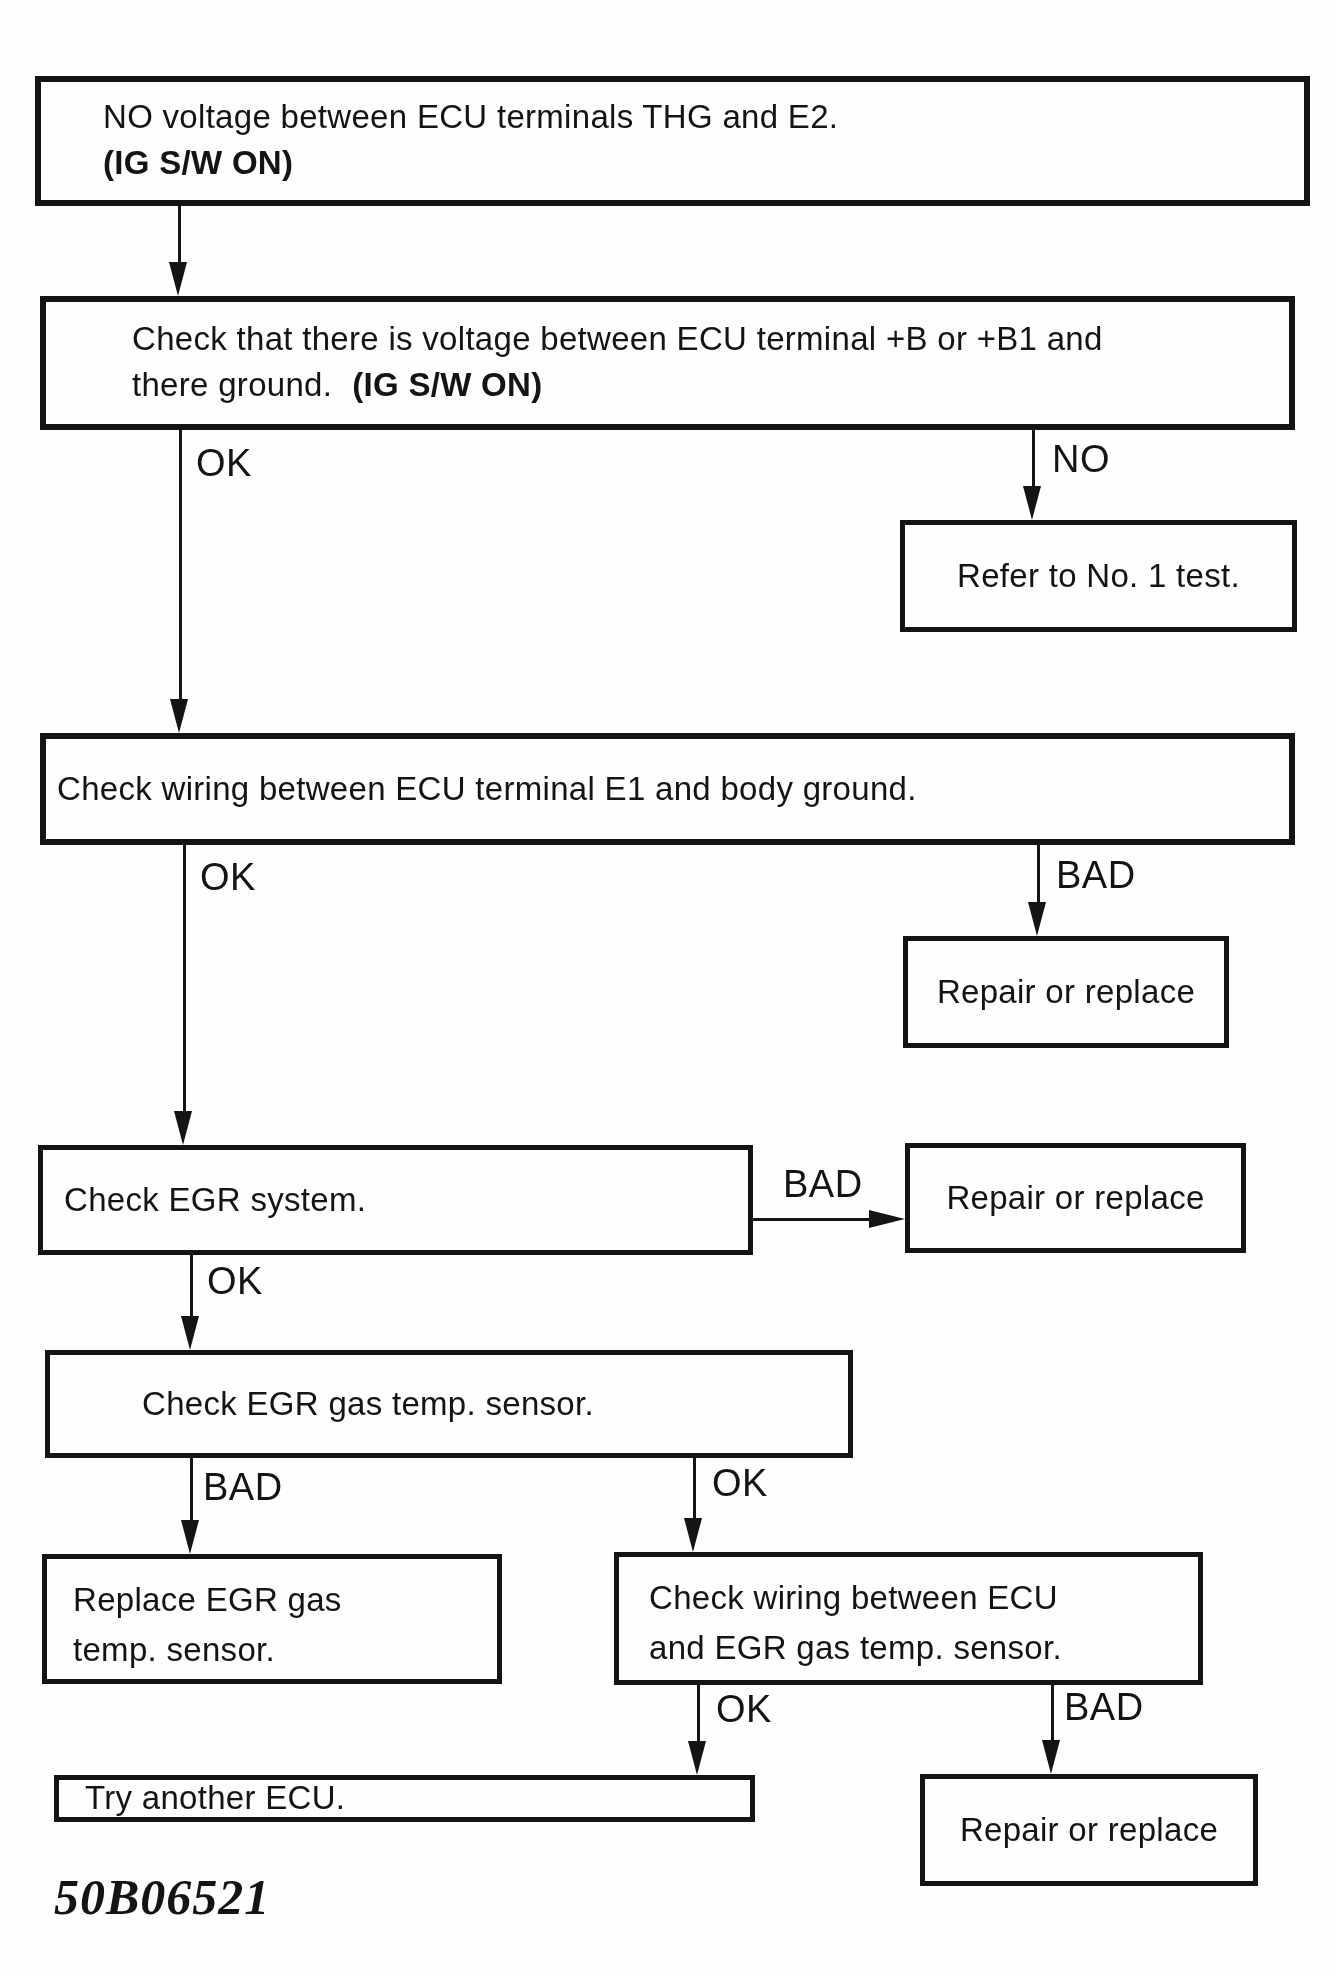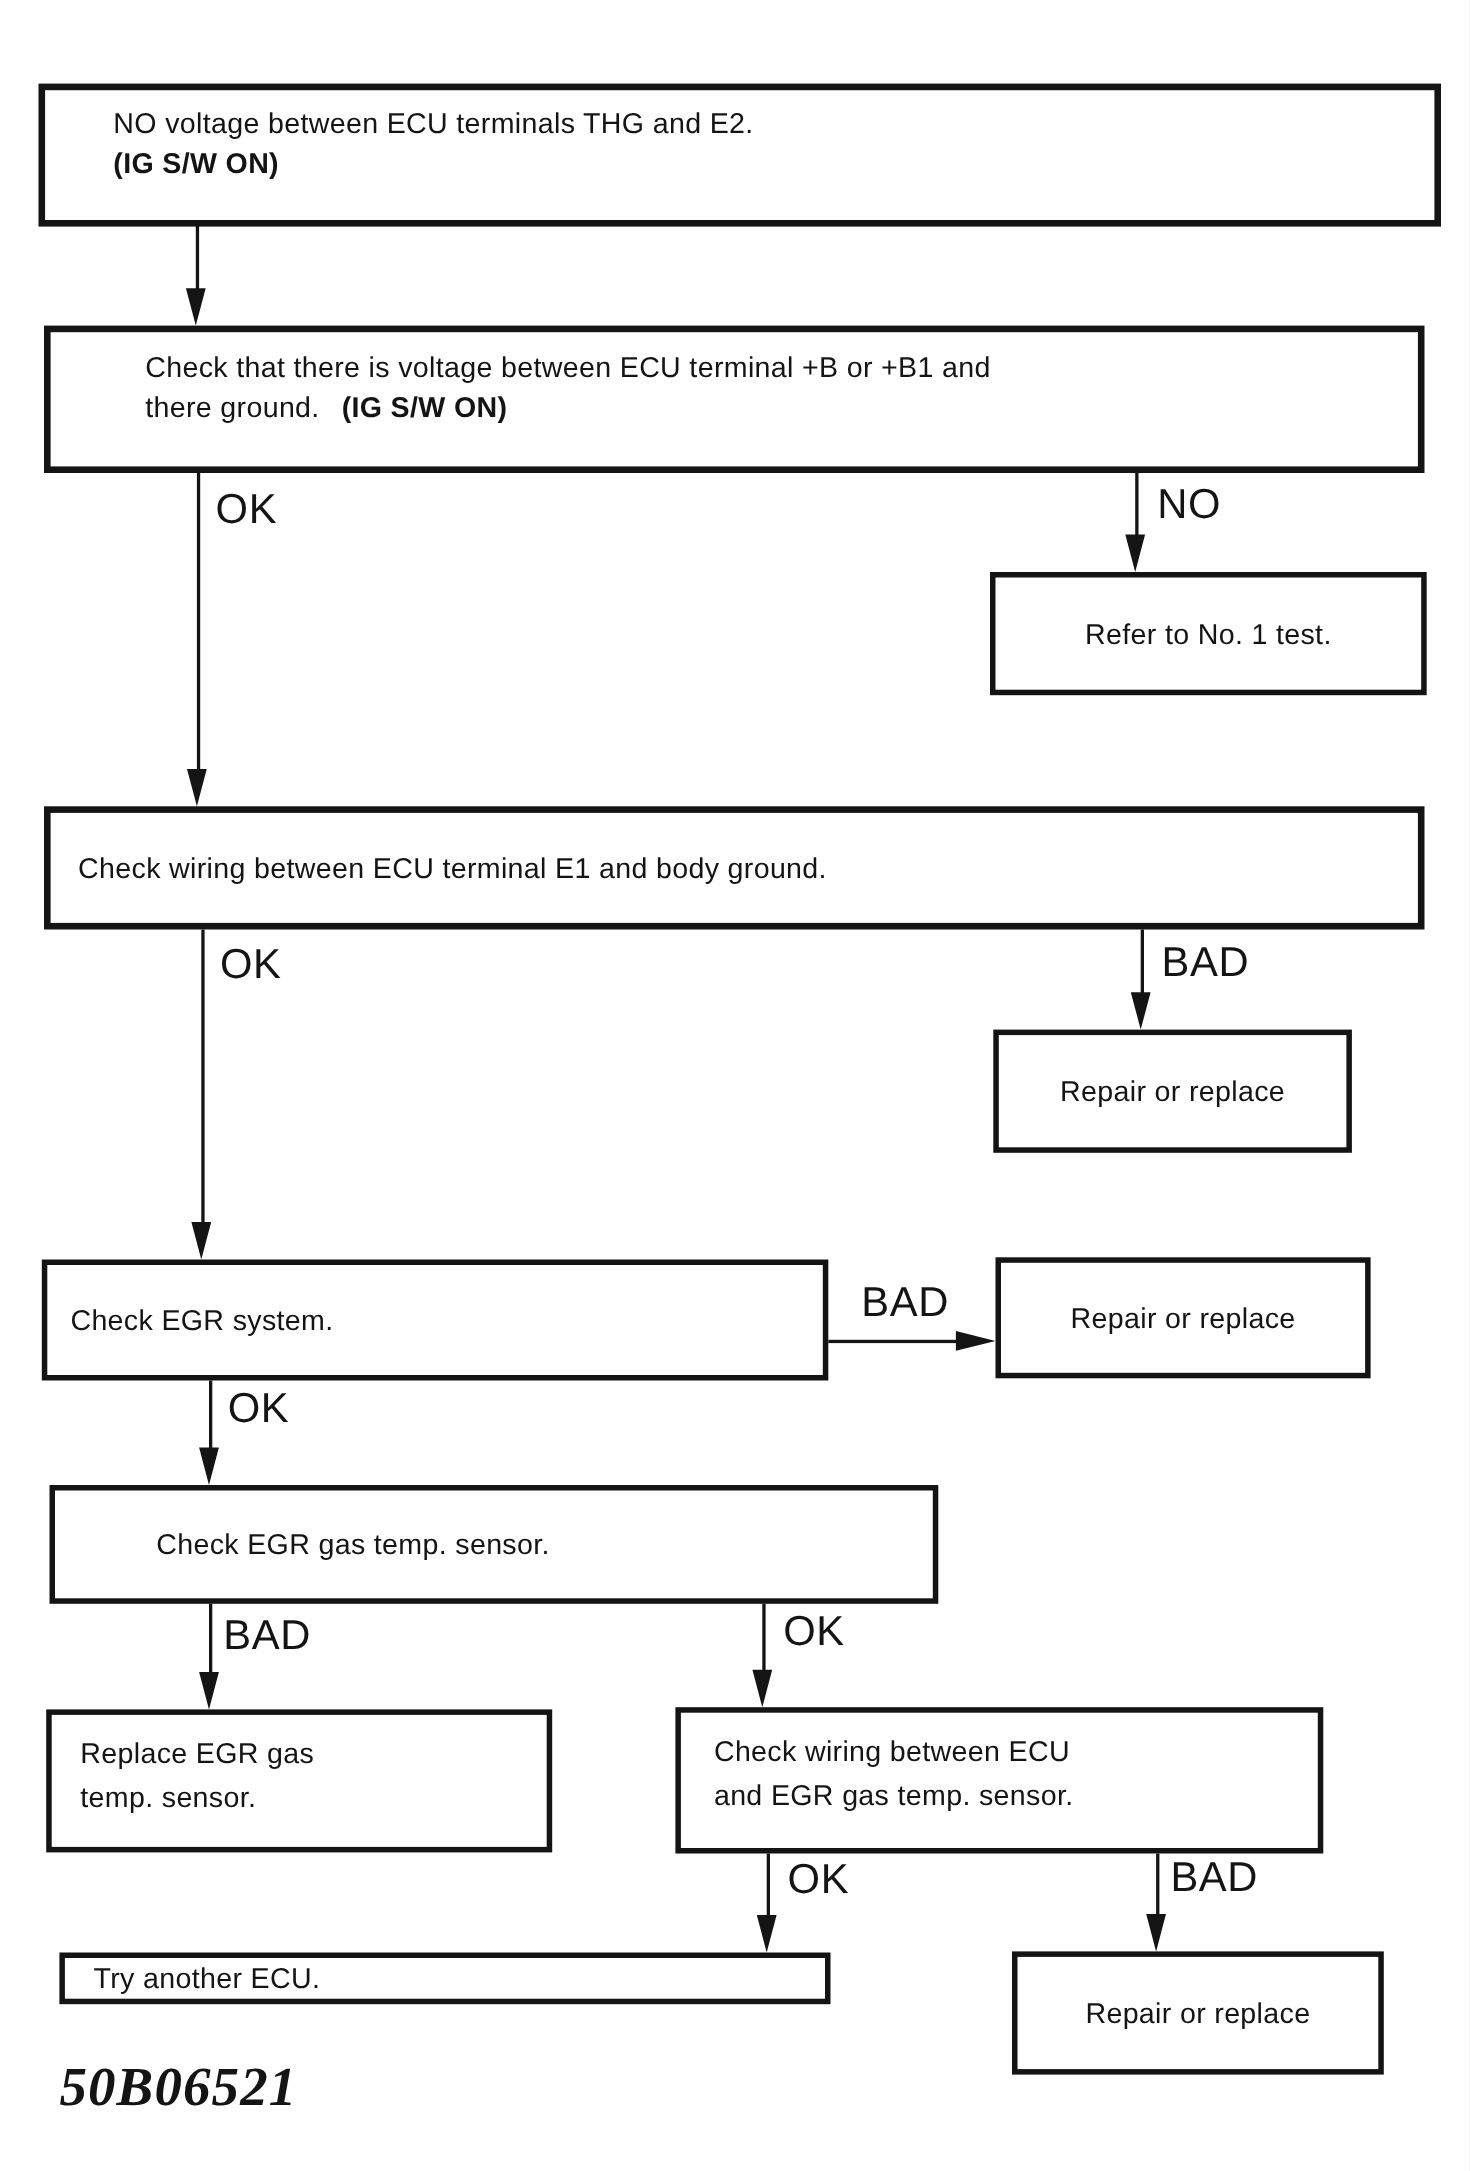--- a/index.html
+++ b/index.html
@@ -14,21 +14,21 @@
     background: #fefefe;
     overflow: hidden;
     font-family: "Liberation Sans", sans-serif;
     color: #141414;
   }
   .node {
     position: absolute;
     box-sizing: border-box;
     border: 5px solid #141414;
     background: #fefefe;
-    font-size: 26px;
+    font-size: 33px;
     letter-spacing: 0.3px;
     line-height: 1.4;
     white-space: nowrap;
   }
   .node.heavy { border-width: 6px; }
   .vcenter {
     display: flex;
     align-items: center;
   }
   .hcenter {
@@ -107,21 +107,21 @@
   <div class="edge-label" style="left:196px; top:442px;">OK</div>
 
   <div class="vline" style="left:1032px; top:430px; height:58px;"></div>
   <div class="arrow-down" style="left:1023px; top:486px;"></div>
   <div class="edge-label" style="left:1052px; top:438px;">NO</div>
 
   <div class="node hcenter" style="left:900px; top:520px; width:397px; height:112px;">
     <span>Refer to No. 1 test.</span>
   </div>
 
-  <div class="node heavy vcenter" style="left:40px; top:733px; width:1255px; height:112px; padding-left:25px;">
+  <div class="node heavy vcenter" style="left:40px; top:733px; width:1255px; height:112px; padding-left:11px;">
     <span>Check wiring between ECU terminal E1 and body ground.</span>
   </div>
 
   <div class="vline" style="left:183px; top:845px; height:270px;"></div>
   <div class="arrow-down" style="left:174px; top:1111px;"></div>
   <div class="edge-label" style="left:200px; top:856px;">OK</div>
 
   <div class="vline" style="left:1037px; top:845px; height:60px;"></div>
   <div class="arrow-down" style="left:1028px; top:902px;"></div>
   <div class="edge-label" style="left:1056px; top:854px;">BAD</div>

